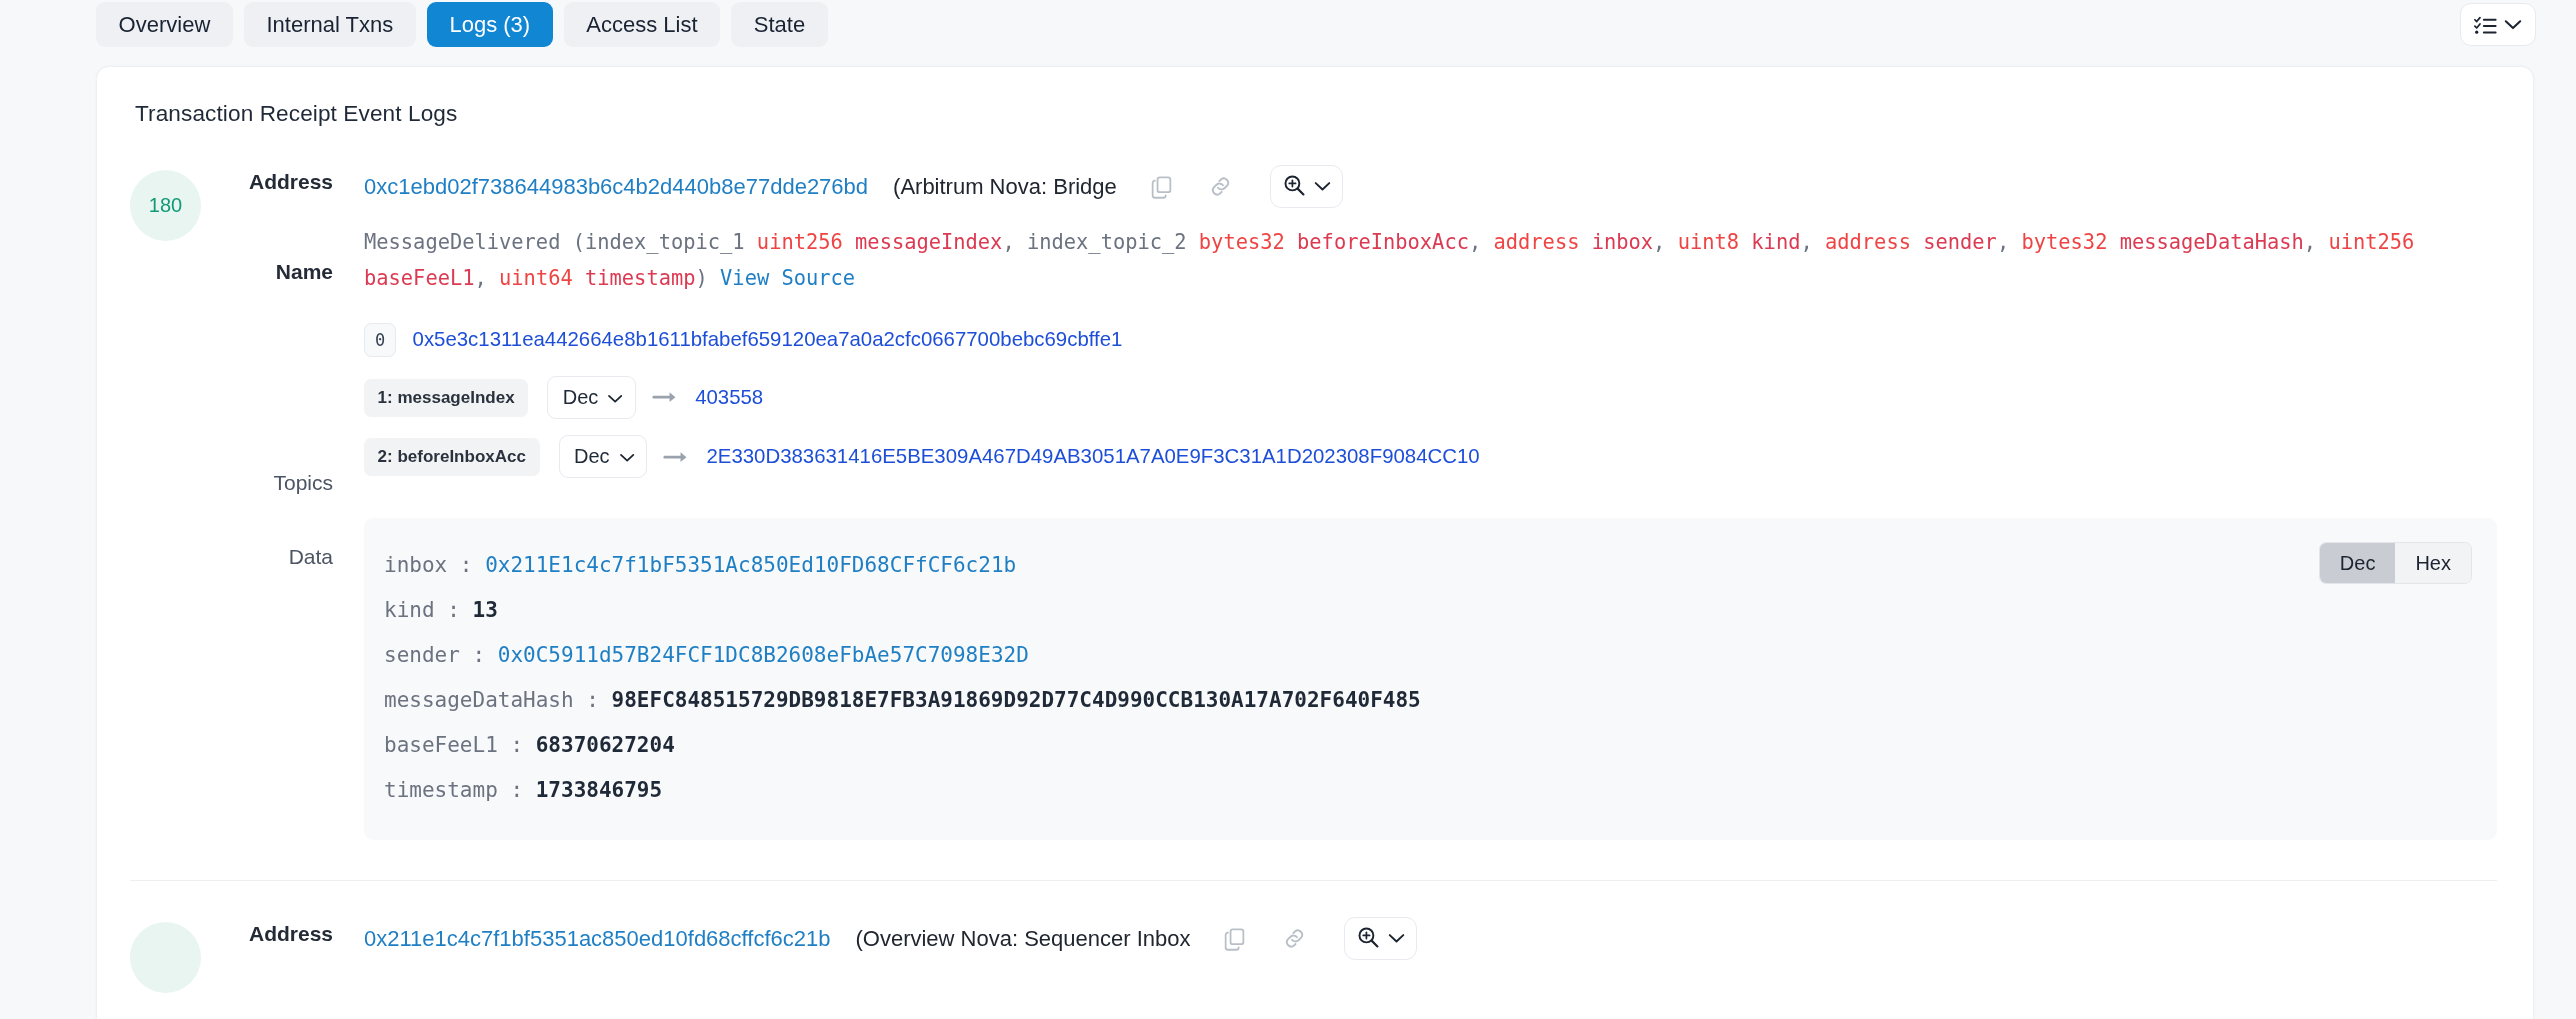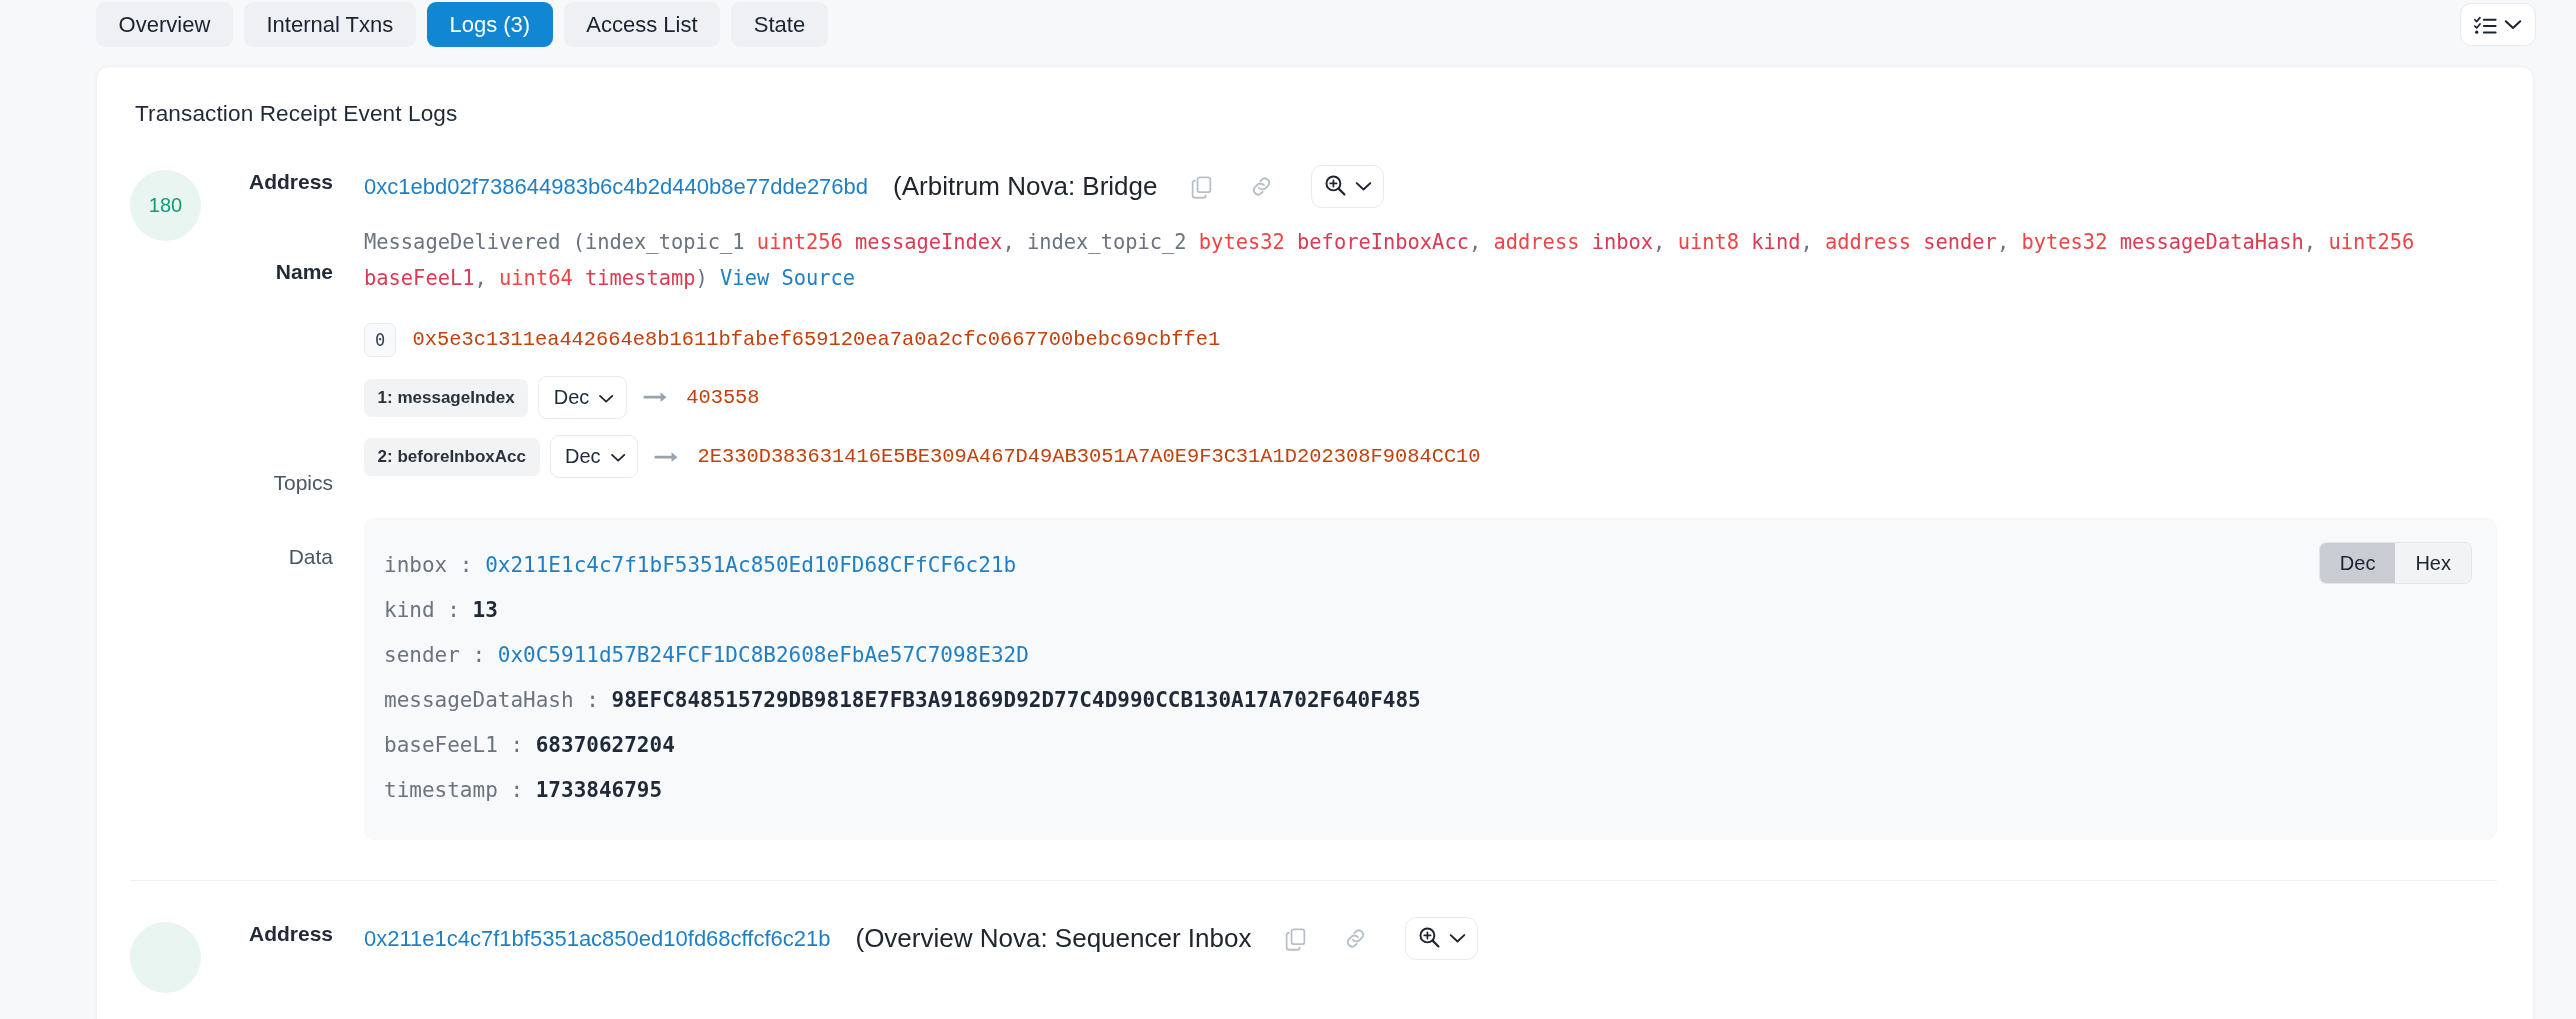--- a/index.html
+++ b/index.html
@@ -86,21 +86,21 @@
   }
   .flabel.light { font-weight: normal; color: #4b5563; }
   .fval { flex: 1; min-width: 0; }
 
   
   .addr-line { display: flex; align-items: center; flex-wrap: wrap; gap: 16px; }
   .addr-link {
     color: #1f7fc4; font-size: 22px; text-decoration: none;
     font-family: "Liberation Sans", sans-serif;
   }
-  .addr-tag { font-size: 26px; color: #20262f; margin-left: 9px; white-space: nowrap; }
+  .addr-tag { font-size: 22px; color: #20262f; margin-left: 9px; white-space: nowrap; }
   .icon-btn {
     display: inline-flex; align-items: center; justify-content: center;
     width: 31px; height: 31px; margin-left: 12.7px; cursor: pointer;
   }
   .icon-btn svg { display:block; }
   .zoom-btn {
     margin-left: 18px;
     height: 43px; padding: 0 11px;
     border: 0.9px solid #e7eaee; border-radius: 11px;
     background: #fff;
@@ -127,33 +127,33 @@
     background: #f8f9fb; color: #374151;
     font-family: "DejaVu Sans Mono", monospace; font-size: 17px;
     display: inline-flex; align-items: center; justify-content: center;
     margin-right: 16.3px;
   }
   .topic-name {
     height: 38px; padding: 0 13.6px;
     background: #f2f3f5; border-radius: 7.2px;
     color: #2a323d; font-size: 17px; font-weight: bold;
     display: inline-flex; align-items: center;
-    margin-right: 10px; white-space: nowrap;
+    margin-right: 19px; white-space: nowrap;
   }
   .topic-select {
     height: 43px; padding: 0 11px 0 14.5px;
     background: #fff; border: 0.9px solid #e7eaee; border-radius: 9px;
     display: inline-flex; align-items: center; gap: 9px;
     font-size: 20px; color: #1f2937; cursor: pointer;
     margin-right: 16.3px;
   }
   .arrow-ico { margin-right: 16.3px; display: inline-flex; align-items: center; }
   .topic-val {
-    font-family: Liberation Mono, monospace;
-    font-size: 20.4px; color: #c2410c; word-break: break-all;
+    font-family: Liberation Sans, sans-serif;
+    font-size: 20.4px; color: #1d4ed8; word-break: break-all;
   }
 
   
   .data-panel {
     position: relative;
     background: #f8f9fa;
     border-radius: 9px;
     padding: 25px 27px 27px 20px;
     min-height: 299px;
   }

